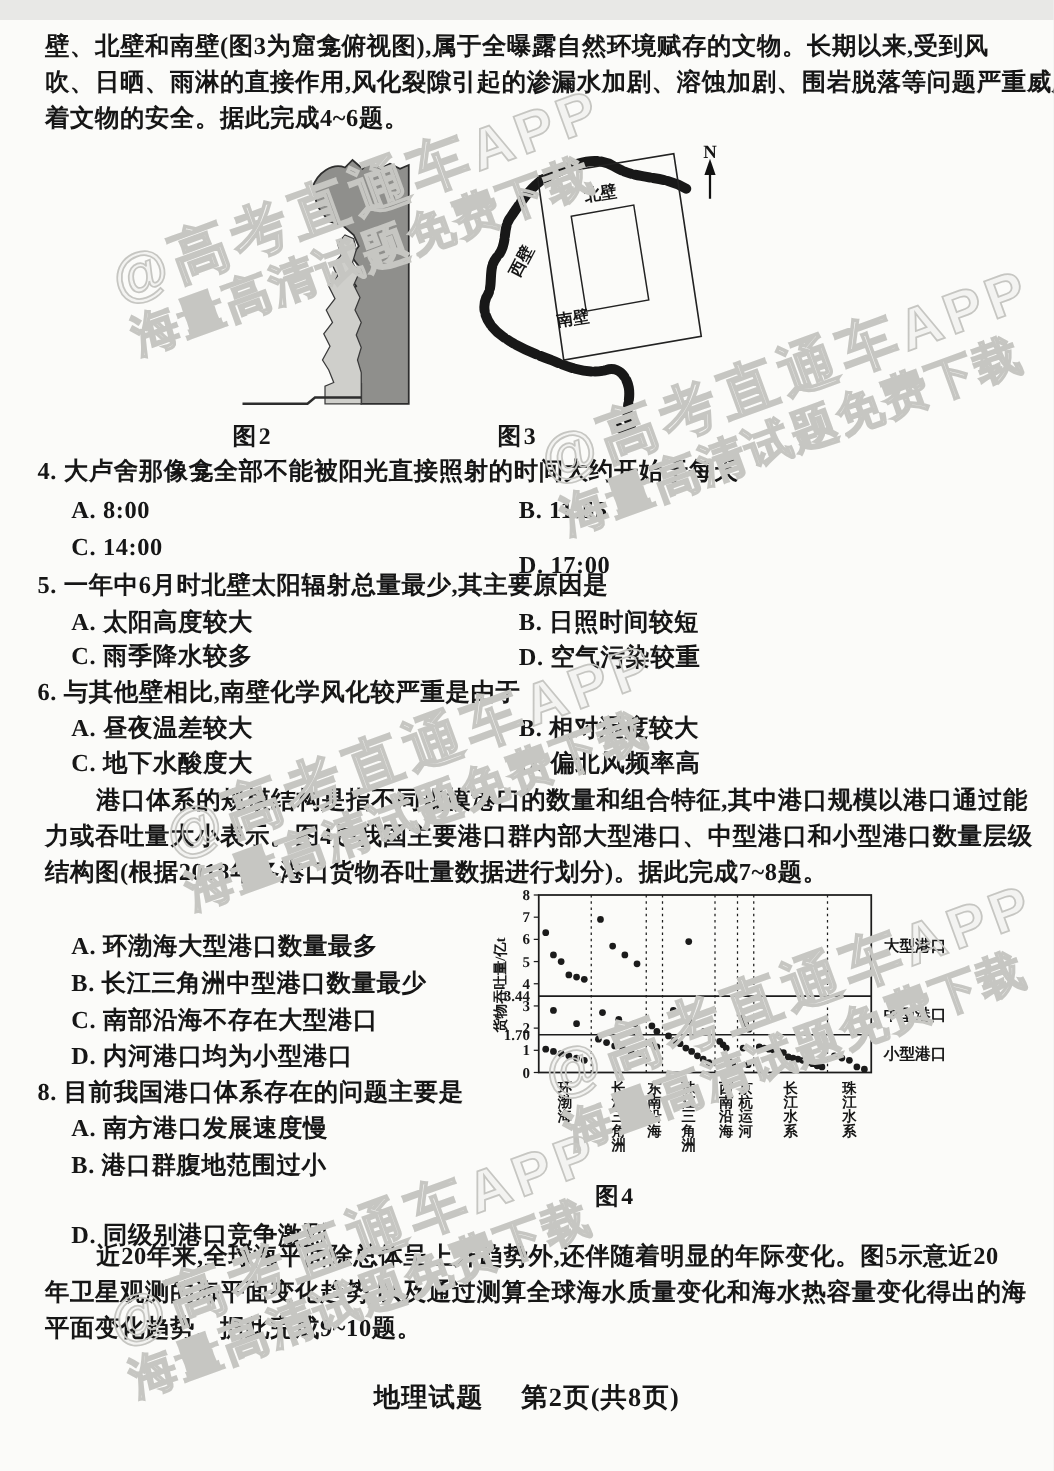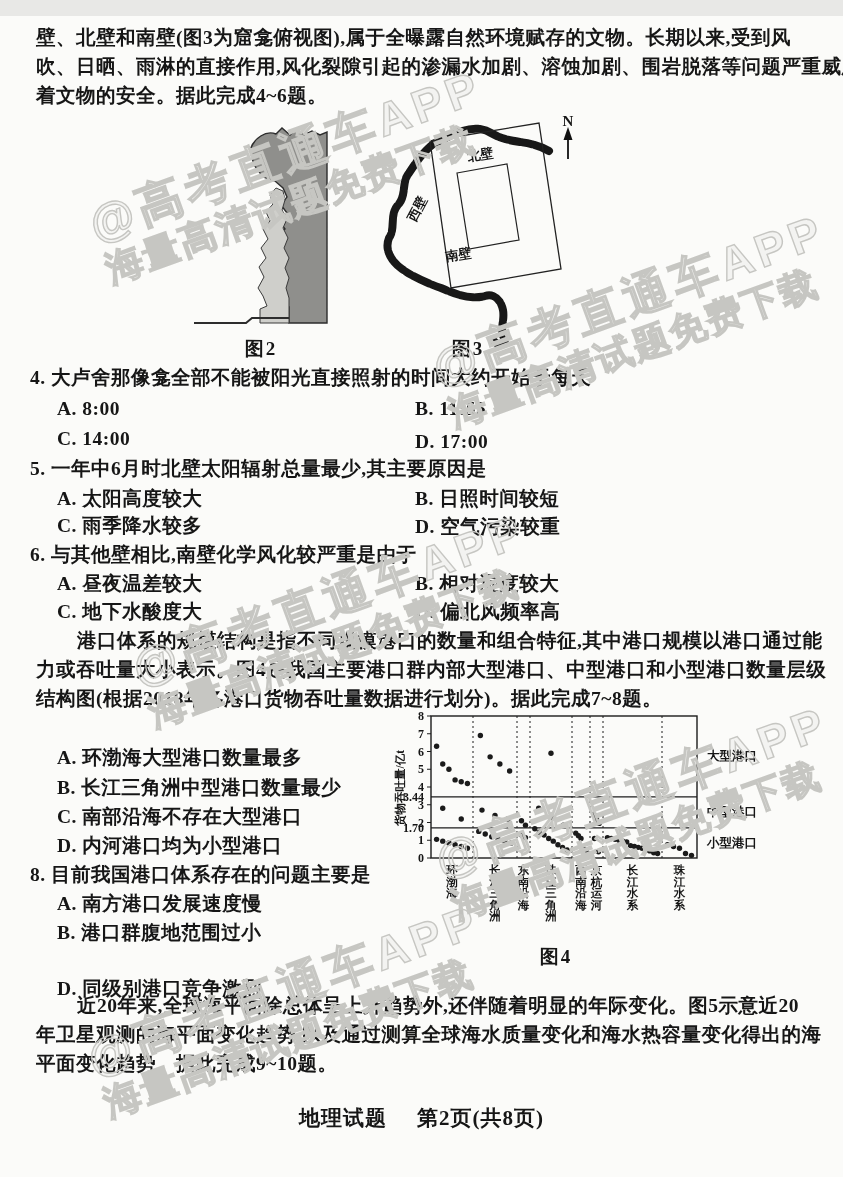--- a/index.html
+++ b/index.html
@@ -6,21 +6,21 @@
   body{background:#e8e8e6;font-family:"Liberation Serif","DejaVu Serif",serif;}
   .page{
     position:relative;width:843px;height:1177px;margin:16px auto;
     background:#fbfbf9;color:#161616;overflow:hidden;
   }
   .tl{
     position:absolute;white-space:nowrap;font-size:19.5px;font-weight:bold;
     letter-spacing:.5px;line-height:1.2;
   }
   .cap{
-    position:absolute;text-align:center;font-size:19px;font-weight:bold;letter-spacing:2px;
+    position:absolute;text-align:left;font-size:19px;font-weight:bold;letter-spacing:2px;
   }
   .footer{
     position:absolute;left:0;right:0;top:1088px;text-align:center;
     font-size:21px;font-weight:bold;letter-spacing:1px;
   }
   .footer .pinfo{margin-left:30px;}
   .wm{
     position:absolute;transform:rotate(-20deg);transform-origin:left top;
     color:rgba(120,120,118,0.06);-webkit-text-stroke:1.4px #c6c6c2;
     font-family:"Liberation Sans","DejaVu Sans",sans-serif;font-weight:bold;
@@ -68,21 +68,21 @@
   <svg style="left:550px;top:97px" width="36" height="50" viewBox="0 0 36 50">
     <text x="18" y="13" text-anchor="middle" font-size="15" font-weight="bold">N</text>
     <line x1="18" y1="46" x2="18" y2="22" stroke="#111" stroke-width="1.8"></line>
     <polygon points="18,14 13.5,27 22.5,27" fill="#111"></polygon>
   </svg>
 
   <div class="tl" style="left:30px;top:350px">4. 大卢舍那像龛全部不能被阳光直接照射的时间大约开始于每天</div>
   <div class="tl" style="left:57px;top:381px">A. 8:00</div>
   <div class="tl" style="left:415px;top:381px">B. 11:55</div>
   <div class="tl" style="left:57px;top:411px">C. 14:00</div>
-  <div class="tl" style="left:415px;top:414px">D. 17:00</div>
+  <div class="tl" style="left:415px;top:425px">D. 17:00</div>
 
   <div class="tl" style="left:30px;top:441px">5. 一年中6月时北壁太阳辐射总量最少,其主要原因是</div>
   <div class="tl" style="left:57px;top:471px">A. 太阳高度较大</div>
   <div class="tl" style="left:415px;top:471px">B. 日照时间较短</div>
   <div class="tl" style="left:57px;top:498px">C. 雨季降水较多</div>
   <div class="tl" style="left:415px;top:499px">D. 空气污染较重</div>
 
   <div class="tl" style="left:30px;top:527px">6. 与其他壁相比,南壁化学风化较严重是由于</div>
   <div class="tl" style="left:57px;top:556px">A. 昼夜温差较大</div>
   <div class="tl" style="left:415px;top:556px">B. 相对湿度较大</div>

